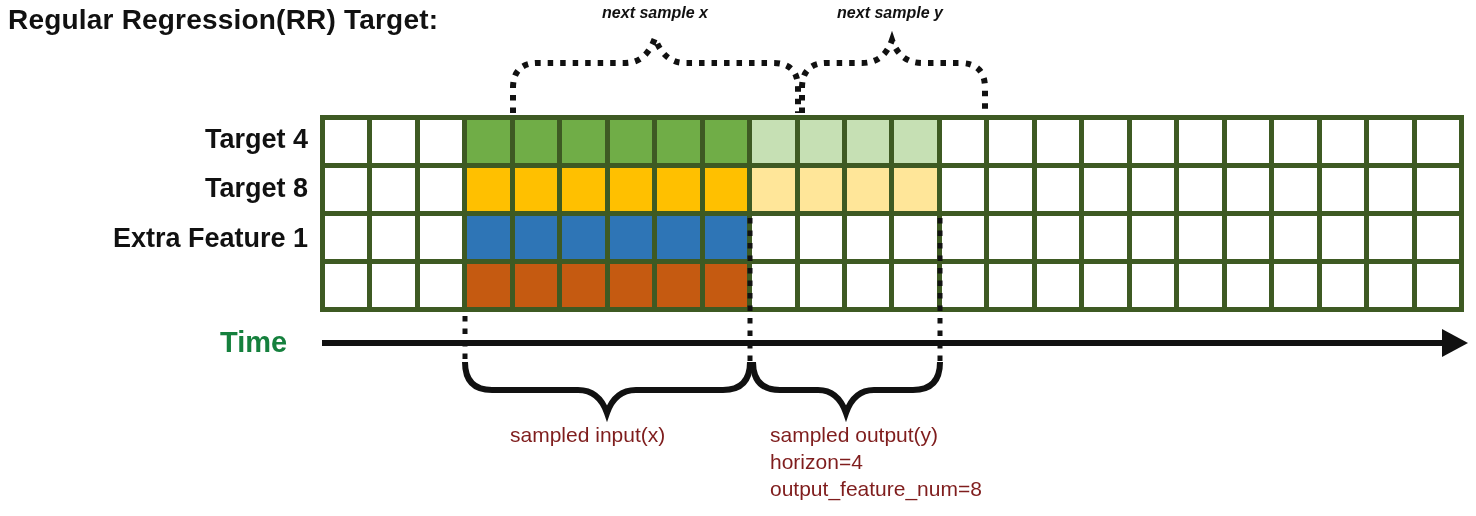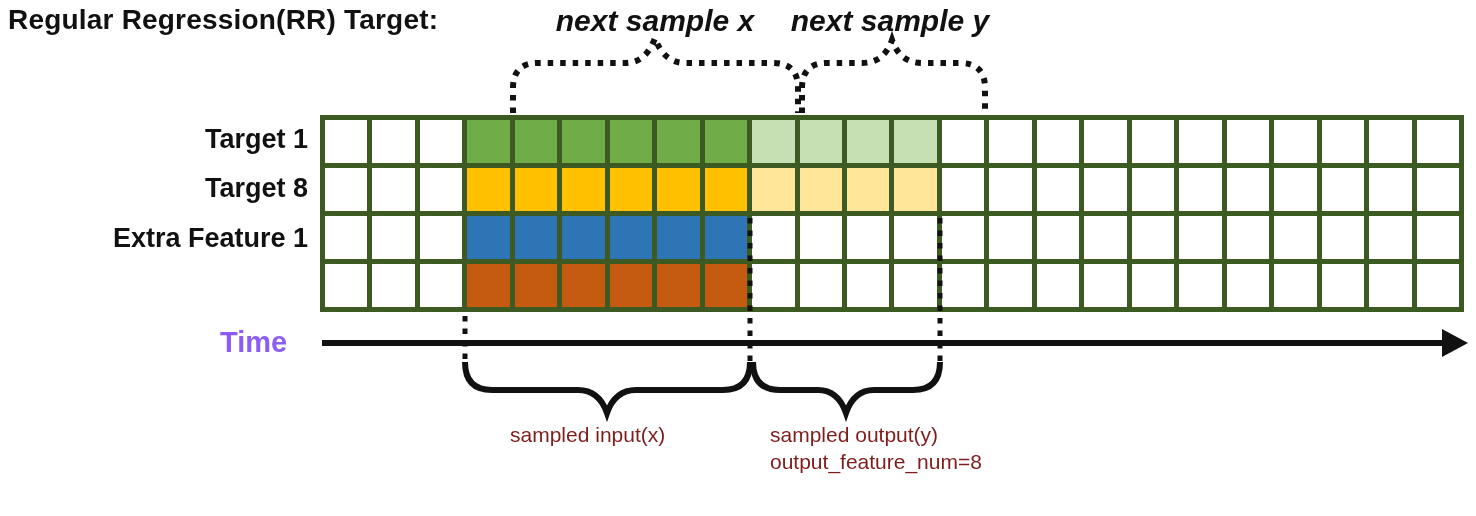--- a/index.html
+++ b/index.html
@@ -6,58 +6,58 @@
   .canvas{
     position:relative;width:1476px;height:516px;background:#ffffff;overflow:hidden;
     font-family:"Liberation Sans",sans-serif;color:#000;
   }
   .title{
     position:absolute;left:8px;top:4px;
     font-size:28px;font-weight:bold;letter-spacing:.2px;color:#111;
   }
   .ann{
     position:absolute;top:4px;transform:translateX(-50%);
-    font-size:30px;font-style:italic;font-weight:600;color:#111;white-space:nowrap;text-align:center;
+    font-size:16px;font-style:italic;font-weight:600;color:#111;white-space:nowrap;text-align:center;
   }
   .ann-x{left:655px;}
   .ann-y{left:890px;}
   .row-labels{position:absolute;left:0;top:115px;width:308px;}
   .row-labels div{
     height:49.25px;line-height:49.25px;text-align:right;
     font-size:27px;font-weight:bold;color:#111;white-space:nowrap;
   }
   .grid{
     position:absolute;left:320px;top:115px;width:1144px;height:197px;
     box-sizing:border-box;display:grid;grid-template-rows:repeat(4,1fr);
     gap:5px;padding:5px;
   }
   .cell{width:100%;height:100%;}
   .time-label{
     position:absolute;left:220px;top:326px;
-    font-size:29px;font-weight:bold;color:#8b5cf6;
+    font-size:29px;font-weight:bold;color:#15803d;
   }
   .overlay{position:absolute;left:0;top:0;pointer-events:none;}
   .note{
     position:absolute;top:421px;font-size:21px;line-height:27px;color:#7f1d1d;white-space:nowrap;
   }
   .note-input{left:510px;}
   .note-output{left:770px;}
 </style>
 </head>
 <body>
 
 <div class="canvas">
 
   <div class="title">Regular Regression(RR) Target:</div>
 
   <div class="ann ann-x">next sample x</div>
   <div class="ann ann-y">next sample y</div>
 
   <div class="row-labels">
-    <div>Target 1</div>
+    <div>Target 4</div>
     <div>Target 8</div>
     <div>Extra Feature 1</div>
   </div>
 
   <div class="grid" id="grid" style="background: rgb(62, 90, 35); grid-template-columns: repeat(24, 1fr);">
       <div class="cell" style="background: rgb(255, 255, 255);"></div>
       <div class="cell" style="background: rgb(255, 255, 255);"></div>
       <div class="cell" style="background: rgb(255, 255, 255);"></div>
       <div class="cell" style="background: rgb(112, 173, 71);"></div>
       <div class="cell" style="background: rgb(112, 173, 71);"></div>
@@ -173,16 +173,17 @@
 
     <path d="M 753 362 Q 753 390 780 390 L 818 390 Q 838 390 846 413 Q 854 390 874 390 L 913 390 Q 940 390 940 362" fill="none" stroke="#111" stroke-width="6"></path>
   </svg>
 
   <div class="note note-input">
     <div>sampled input(x)</div>
   </div>
 
   <div class="note note-output">
     <div>sampled output(y)</div>
+    <div>horizon=4</div>
     <div>output_feature_num=8</div>
   </div>
 
 </div>
 
 </body></html>

